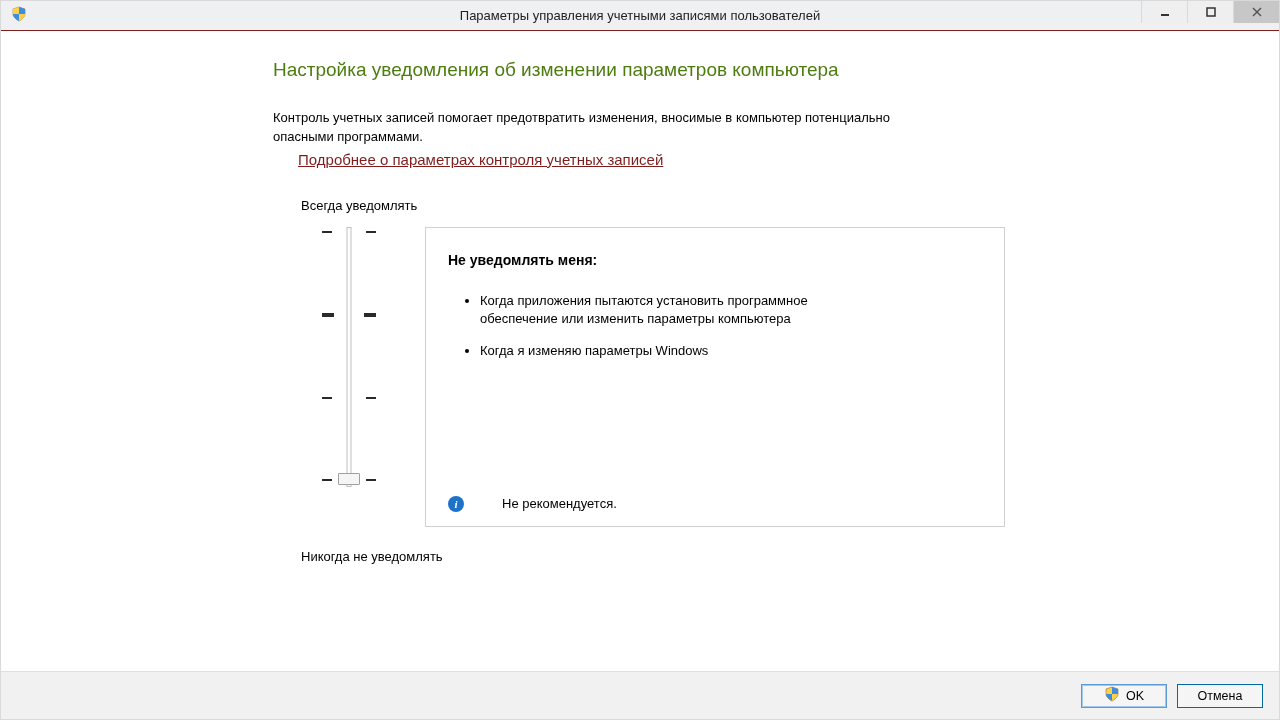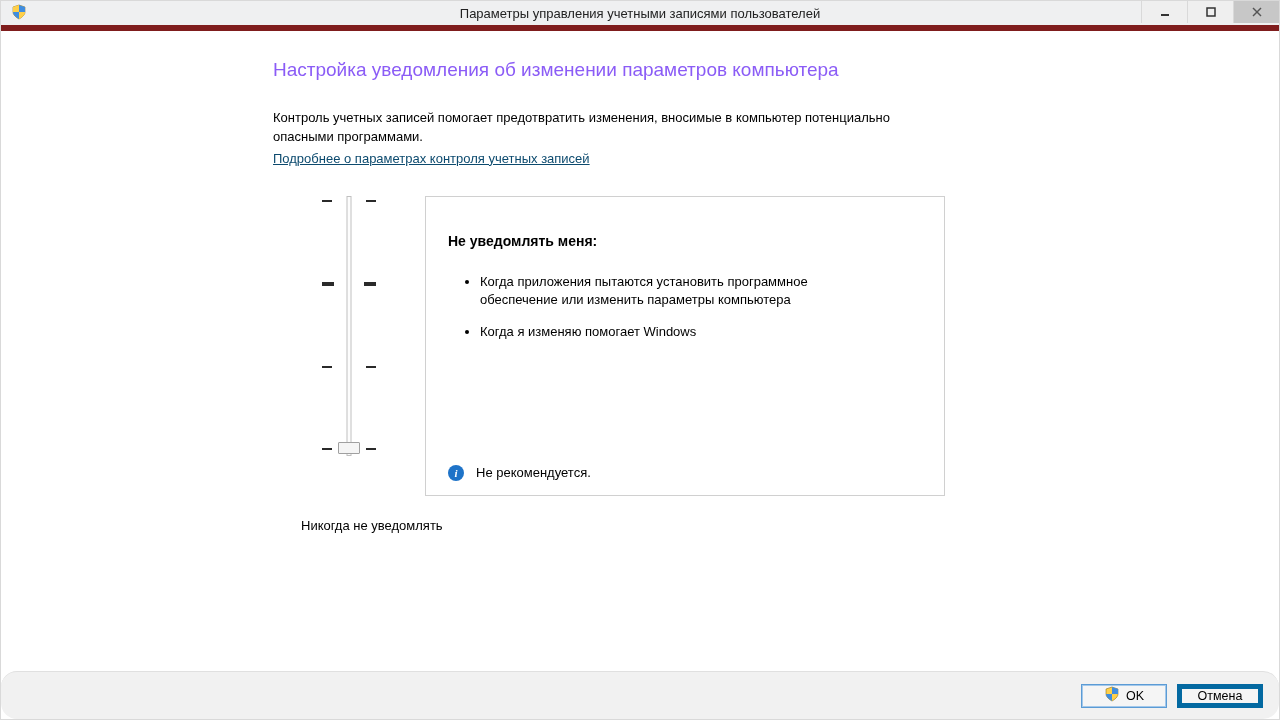--- a/index.html
+++ b/index.html
@@ -2,65 +2,65 @@
 <html><head>
 <meta charset="utf-8">
 <style>
   * { box-sizing: border-box; }
   html,body { margin:0; padding:0; height:100%; font-family: "Segoe UI", Tahoma, sans-serif; font-size:12.5px; color:#000; }
   body { background:#fff; width:1280px; height:720px; overflow:hidden; }
 
   .window { width:1280px; height:720px; display:flex; flex-direction:column; border:1px solid #d9d9d9; }
 
   
-  .titlebar { height:30px; background:#eff0f1; display:flex; align-items:center; position:relative; border-bottom:6px solid #7f1d1d; }
+  .titlebar { height:30px; background:#eff0f1; display:flex; align-items:center; position:relative; border-bottom:1px solid #7f1d1d; }
   .titlebar .shield-small { margin-left:10px; }
   .titlebar .title-text { position:absolute; left:0; right:0; text-align:center; font-size:13px; color:#222; pointer-events:none; }
   .win-controls { margin-left:auto; display:flex; height:100%; }
   .win-btn { width:46px; height:22px; display:flex; align-items:center; justify-content:center; background:#efefef; border-left:1px solid #d9d9d9; cursor:default; }
   .win-btn.close { background:#c7c7c7; }
   .win-btn svg { display:block; }
 
   
   .content-wrap { flex:1; background:#fff; display:flex; flex-direction:column; }
   .content { flex:1; padding:28px 0 0 272px; }
 
-  h1.heading { color:#8b5cf6; font-weight:400; font-size:19px; margin:0 0 22px 0; }
+  h1.heading { color:#4d7c0f; font-weight:400; font-size:19px; margin:0 0 22px 0; }
   .intro { font-size:13px; line-height:1.45; max-width:680px; margin-bottom:4px;margin-top:28px; }
-  a.learn-more { color:#0c4a6e; text-decoration:underline; font-size:13px; cursor:pointer; }
+  a.learn-more { color:#7f1d1d; text-decoration:underline; font-size:15px; cursor:pointer;margin-left:25px; }
 
   .config-area { margin-top:30px; margin-left:28px; }
   .top-label, .bottom-label { font-size:13px; color:#000; }
   .top-label { margin-bottom:14px; }
   .bottom-label { margin-top:22px; }
 
   .slider-row { display:flex; align-items:flex-start; }
 
   
   .slider-col { width:96px; display:flex; justify-content:center; position:relative; }
   .slider { height:260px; width:60px; position:relative; }
   .track { position:absolute; left:50%; transform:translateX(-50%); top:0; bottom:0; width:5px; background:#fdfdfd; border:1px solid #c0c0c0; }
   .tick-l, .tick-r { position:absolute; width:10px; height:2px; background:#2a2a2a; }
   .tick-big-l, .tick-big-r { position:absolute; width:12px; height:4px; background:#2a2a2a; }
   .tick-l, .tick-big-l { left:3px; }
   .tick-r, .tick-big-r { right:3px; }
   .thumb { position:absolute; width:22px; height:12px; left:50%; transform:translateX(-50%); background:#f5f5f5; border:1px solid #a0a0a0; border-radius:1px; cursor:pointer; }
 
   
-  .info-box { width:520px; min-height:300px; border:1px solid #d0d0d0; padding:36px 22px 14px 22px; position:relative; display:flex; flex-direction:column; margin-left:28px; }
+  .info-box { width:580px; min-height:300px; border:1px solid #d0d0d0; padding:24px 22px 14px 22px; position:relative; display:flex; flex-direction:column; margin-left:28px; }
   .info-title { font-weight:600; font-size:14px; margin-bottom:16px; }
   ul.bullets { margin:8px; padding-left:24px; }
   ul.bullets li { font-size:13px; line-height:1.4; margin-bottom:14px; max-width:380px; }
   .reco-row { margin-top:auto; display:flex; align-items:center; gap:12px; padding-top:14px; }
   .info-icon { width:16px; height:16px; border-radius:50%; background:#1e73c8; color:#fff; font-style:italic; font-family:Georgia,serif; font-weight:bold; font-size:11px; display:flex; align-items:center; justify-content:center; }
-  .reco-text { font-size:13px; }
+  .reco-text { font-size:13px;margin-left:26px; }
 
   
-  .footer { height:48px; background:#f1f1f1; border-top:1px solid #e0e0e0; display:flex; align-items:center; justify-content:flex-end; padding-right:16px; gap:10px;border-radius:16px; }
-  .btn { min-width:86px; height:24px; display:flex; align-items:center; justify-content:center; gap:6px; background:#f5f5f5; border:5px solid #0369a1; font-size:12.5px; cursor:pointer; padding:0 12px; }
+  .footer { height:48px; background:#f1f1f1; border-top:1px solid #e0e0e0; display:flex; align-items:center; justify-content:flex-end; padding-right:16px; gap:10px; }
+  .btn { min-width:86px; height:24px; display:flex; align-items:center; justify-content:center; gap:6px; background:#f5f5f5; border:1px solid #0369a1; font-size:12.5px; cursor:pointer; padding:0 12px; }
   .btn.ok { border:1px solid #5b9bd5; box-shadow:0 0 0 1px #a3c8ea inset; }
 
   
   .shield-svg { width:16px; height:16px; }
 </style>
 </head>
 <body>
 
 <div class="window">
 
@@ -95,20 +95,21 @@
     </div>
   </div>
 
   <div class="content-wrap">
     <div class="content">
       <h1 class="heading">Настройка уведомления об изменении параметров компьютера</h1>
       <div class="intro">Контроль учетных записей помогает предотвратить изменения, вносимые в компьютер потенциально опасными программами.</div>
       <a class="learn-more">Подробнее о параметрах контроля учетных записей</a>
 
       <div class="config-area">
+        <div class="top-label">Всегда уведомлять</div>
 
         <div class="slider-row">
           <div class="slider-col">
             <div class="slider">
               <div class="track"></div>
 
               <span class="tick-l" style="top:4px;"></span>
                 <span class="tick-r" style="top:4px;"></span>
               <span class="tick-big-l" style="top:86px;"></span>
                 <span class="tick-big-r" style="top:86px;"></span>
@@ -117,21 +118,21 @@
               <span class="tick-l" style="top:252px;"></span>
                 <span class="tick-r" style="top:252px;"></span>
               <div class="thumb" style="top:246px;"></div>
             </div>
           </div>
 
           <div class="info-box">
             <div class="info-title">Не уведомлять меня:</div>
             <ul class="bullets">
               <li>Когда приложения пытаются установить программное обеспечение или изменить параметры компьютера</li>
-              <li>Когда я изменяю помогает Windows</li>
+              <li>Когда я изменяю параметры Windows</li>
             </ul>
             <div class="reco-row">
               <span class="info-icon">i</span>
               <span class="reco-text">Не рекомендуется.</span>
             </div>
           </div>
         </div>
 
         <div class="bottom-label">Никогда не уведомлять</div>
       </div>

